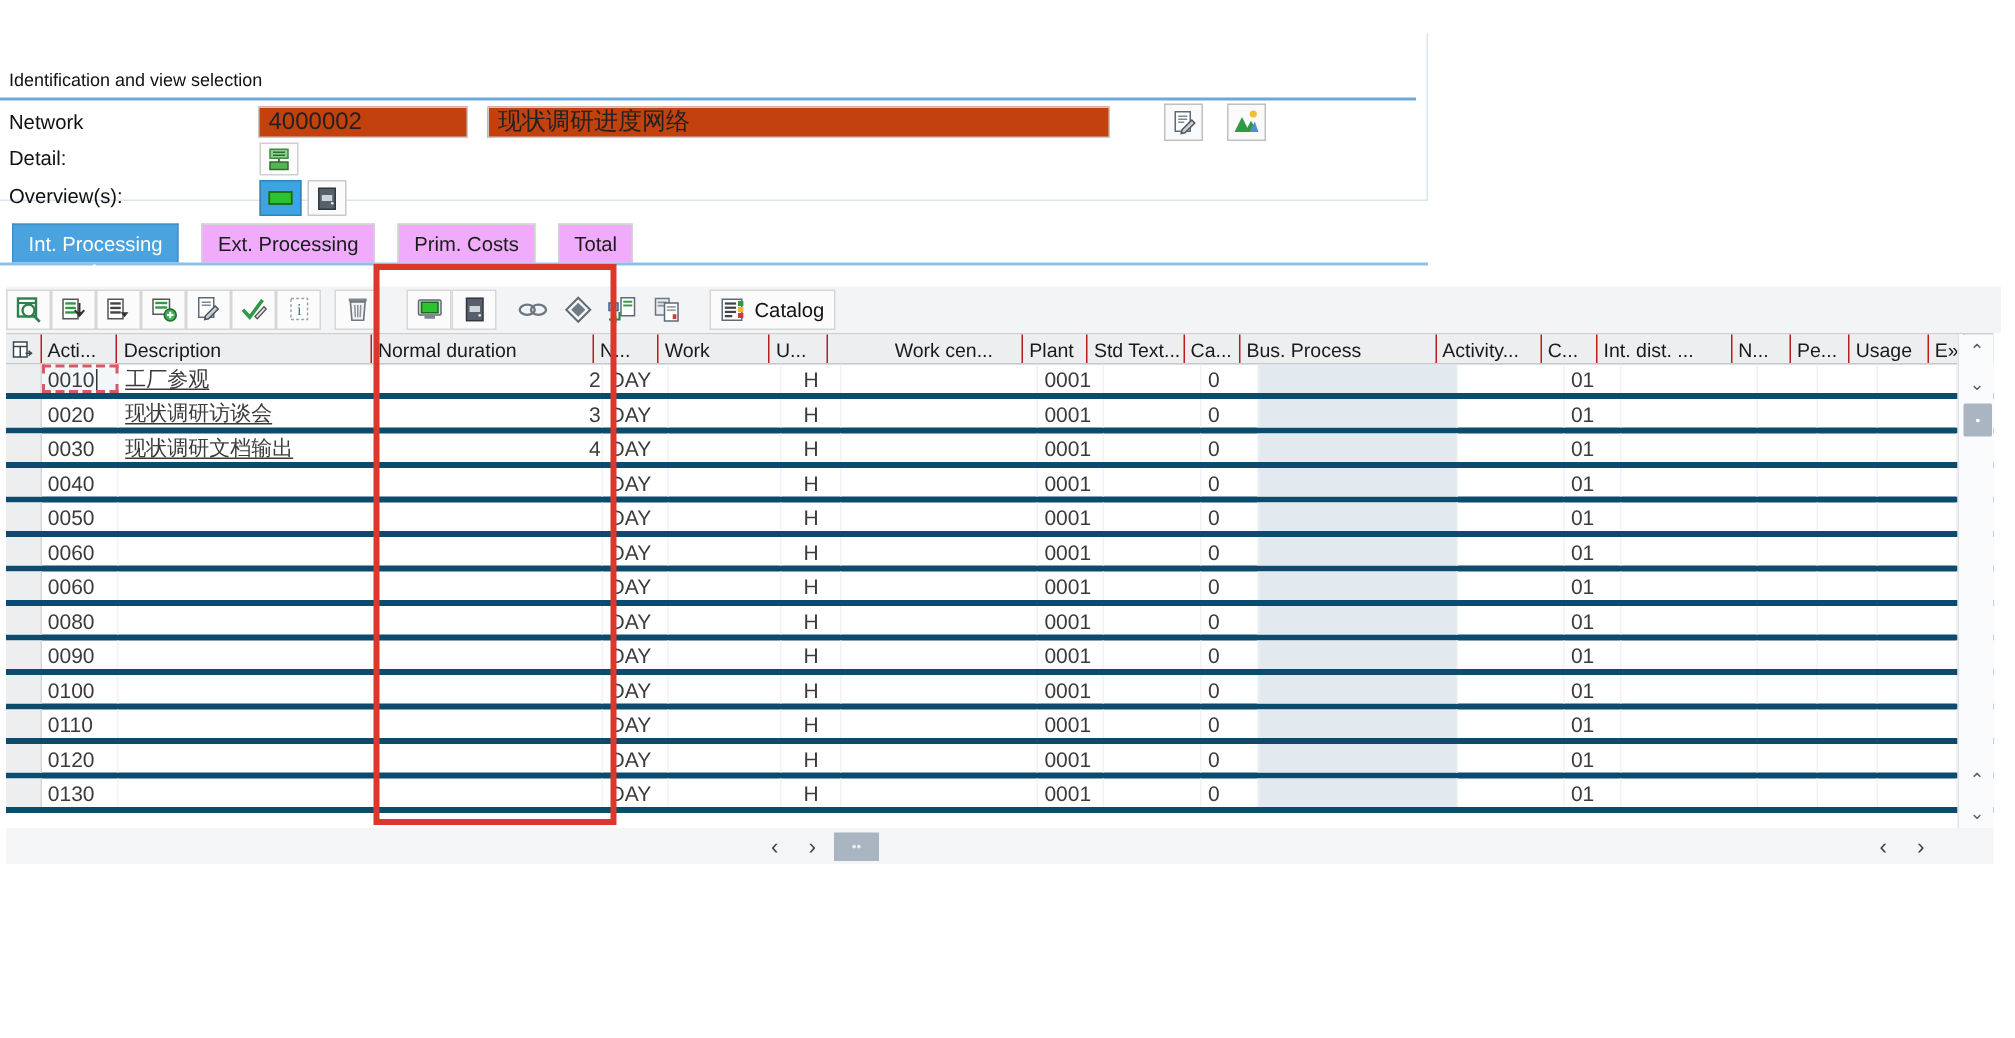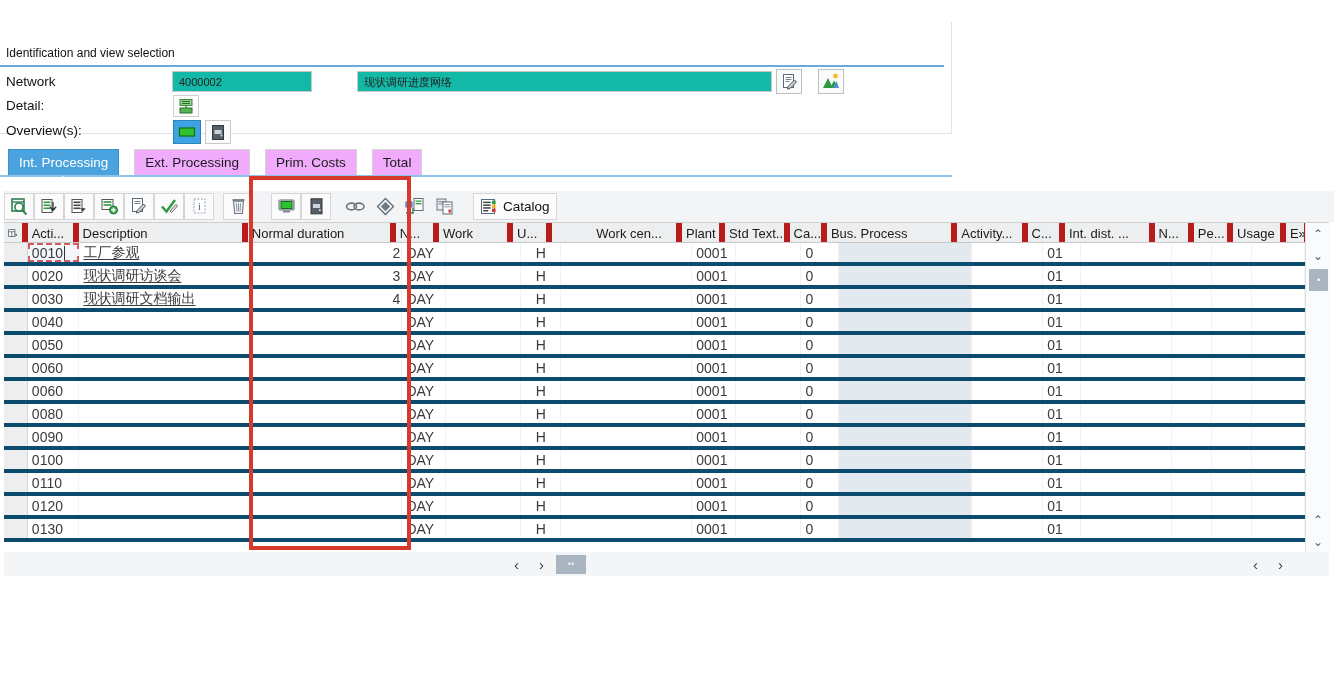--- a/index.html
+++ b/index.html
@@ -31,28 +31,28 @@
     background: #6aa9dd;
   }
   .frm-label {
     position: absolute; font-size: 13.5px; color: #111; white-space: nowrap;
   }
   .lbl-network  { left: 6px;  top: 52px; }
   .lbl-detail   { left: 6px;  top: 76px; }
   .lbl-overview { left: 6px;  top: 101px; }
 
   .fld {
-    position: absolute; background: #14b8a6;
+    position: absolute; background: #c2410c;
     border: 1px solid #c9c9c9;
-    font-size: 11px; color: #222;
+    font-size: 16px; color: #222;
     padding: 1px 6px; line-height: 18px; height: 21px;
     white-space: nowrap; overflow: hidden;
   }
   .fld-netid   { left: 172px; top: 49px; width: 140px; }
-  .fld-netdesc { left: 325px; top: 49px; width: 415px; margin-left: 32px; }
+  .fld-netdesc { left: 325px; top: 49px; width: 415px; }
 
   .iconbtn {
     position: absolute; background: #fafafa;
     border: 1px solid #c0c0c0;
     display: flex; align-items: center; justify-content: center;
   }
   .ib-1 { left: 776px; top: 47px; width: 26px; height: 25px; }
   .ib-2 { left: 818px; top: 47px; width: 26px; height: 25px; }
   .ib-detail   { left: 173px; top: 73px; width: 26px; height: 22px; border-color:#cfcfcf; background:#fdfdfd;}
   .ib-ov1 { left: 173px; top: 98px; width: 28px; height: 24px; background: #3ea3e3; border-color:#2d84bb; }
@@ -116,21 +116,21 @@
     background: #ffffff;
     border-top: 1px solid #cfcfcf;
   }
   .grid-head {
     display: flex; height: 20px;
     background: #eceeef;
     border-bottom: 1px solid #c6c8ca;
     font-size: 13px; color: #1a1a1a;
   }
   .hcell {
-    border-right: 6px solid #b91c1c;
+    border-right: 1px solid #b91c1c;
     padding: 1px 4px 0 4px;
     overflow: hidden; white-space: nowrap;
     display: flex; align-items: center;
   }
 
   .grid-body { position: relative; }
   .row {
     display: flex; height: 23px;
     border-bottom: 4px solid #0c4a6e;
     font-size: 14px; color: #3b3b3b;

